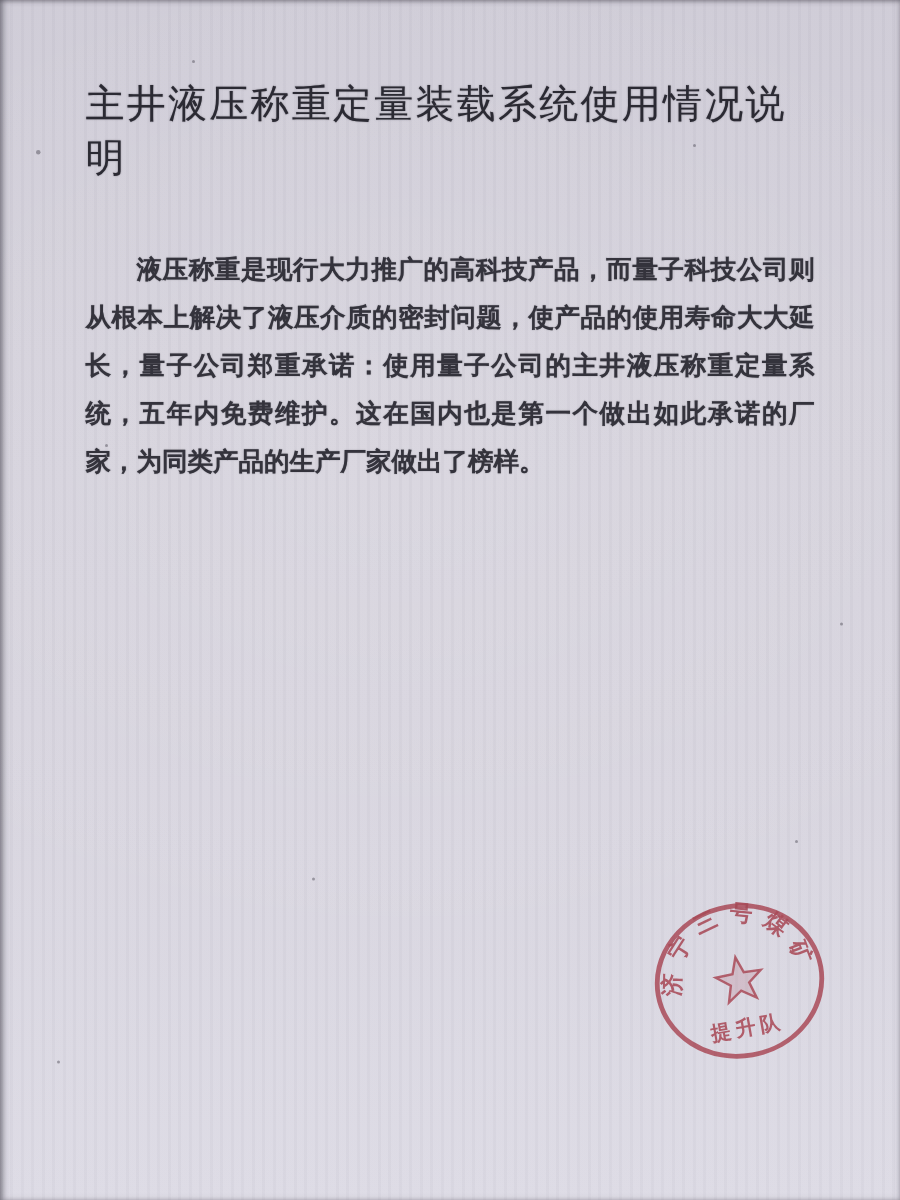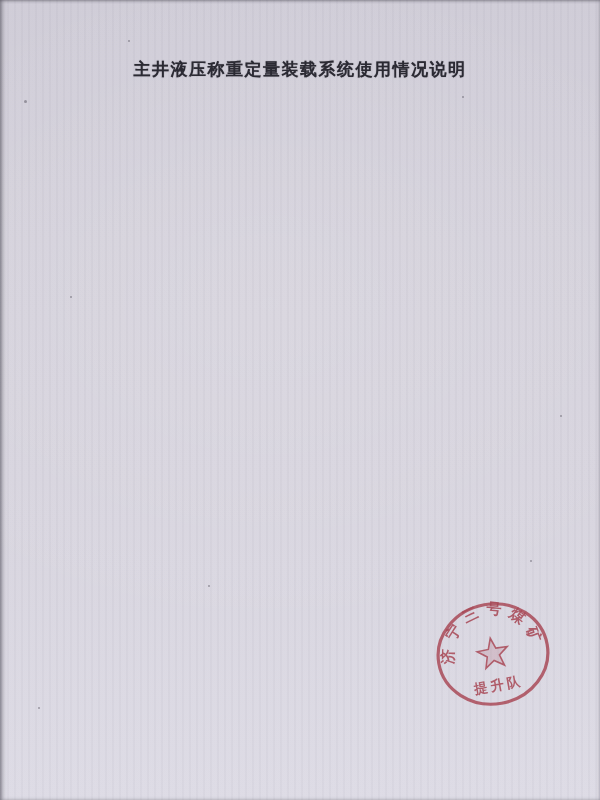--- a/index.html
+++ b/index.html
@@ -36,24 +36,23 @@
       rgba(255,255,255,0.02) 7px
     );
     pointer-events: none;
   }
   .content {
     position: relative;
     padding: 52px 57px 0 57px;
   }
   .doc-title {
     margin: 0;
-    font-size: 17px;
-    font-weight: bold;
+    font-size: 26px;
+    font-weight: normal;
     line-height: 36px;
-    text-align: center;
     letter-spacing: 1.5px;
     color: #2b2a33;
     text-shadow: 0 0 1px rgba(43,42,51,0.55);
   }
   .doc-body {
     margin-top: 40px;
     font-size: 17px;
     font-weight: 600;
     line-height: 32px;
     text-align: justify;
@@ -101,20 +100,21 @@
 </style>
 </head>
 <body>
 
 <div class="page">
 
   <div class="content">
     <h1 class="doc-title">主井液压称重定量装载系统使用情况说明</h1>
 
     <div class="doc-body">
+      <p>液压称重是现行大力推广的高科技产品，而量子科技公司则从根本上解决了液压介质的密封问题，使产品的使用寿命大大延长，量子公司郑重承诺：使用量子公司的主井液压称重定量系统，五年内免费维护。这在国内也是第一个做出如此承诺的厂家，为同类产品的生产厂家做出了榜样。</p>
     </div>
   </div>
 
   <div class="stamp">
     <svg viewBox="0 0 134 114" width="134" height="114" aria-hidden="true">
       <g class="stamp-rot" stroke="#bc3a48" fill="none">
         <ellipse cx="67" cy="56" rx="55" ry="50" stroke-width="3.2" stroke-opacity="0.85"></ellipse>
         <path id="stamp-arc" d="M 36.4,81.7 A 40,40 0 1 1 97.6,81.7" fill="none" stroke="none"></path>
         <text class="arc-text" font-size="15" letter-spacing="7" fill="#bc3a48" stroke="none" fill-opacity="0.88">
           <textPath href="#stamp-arc" startOffset="50%" text-anchor="middle">济宁三号煤矿</textPath>

